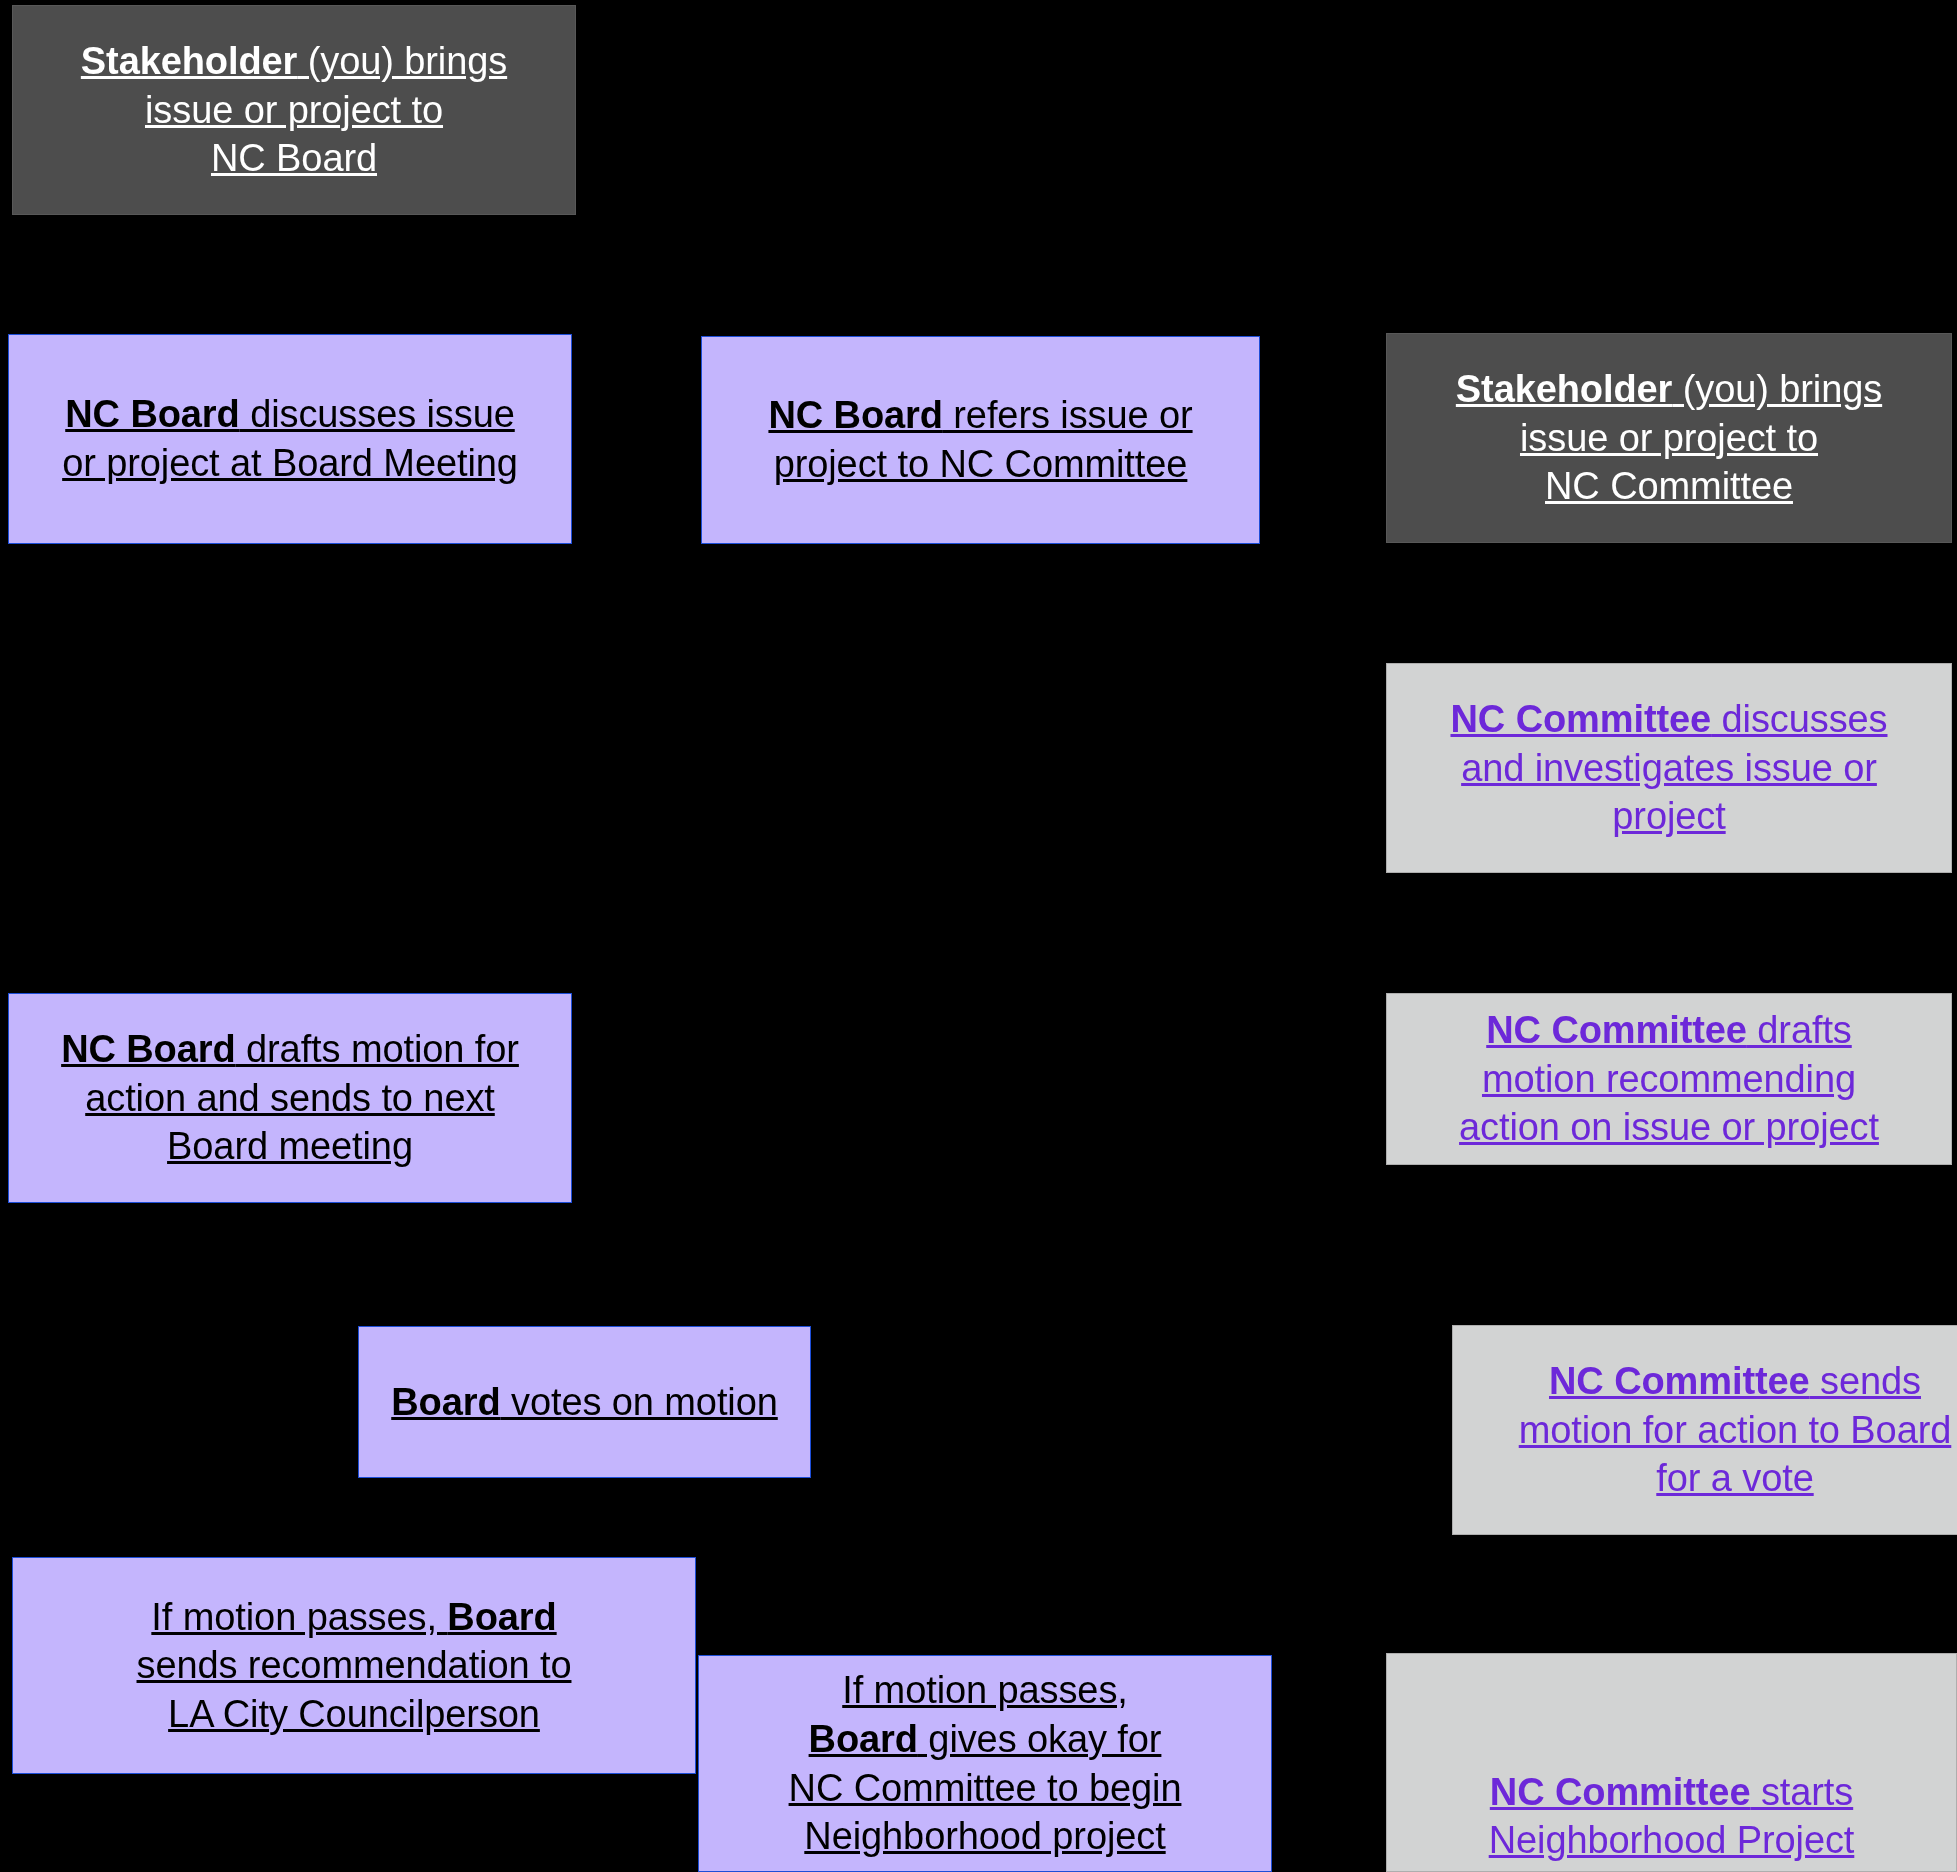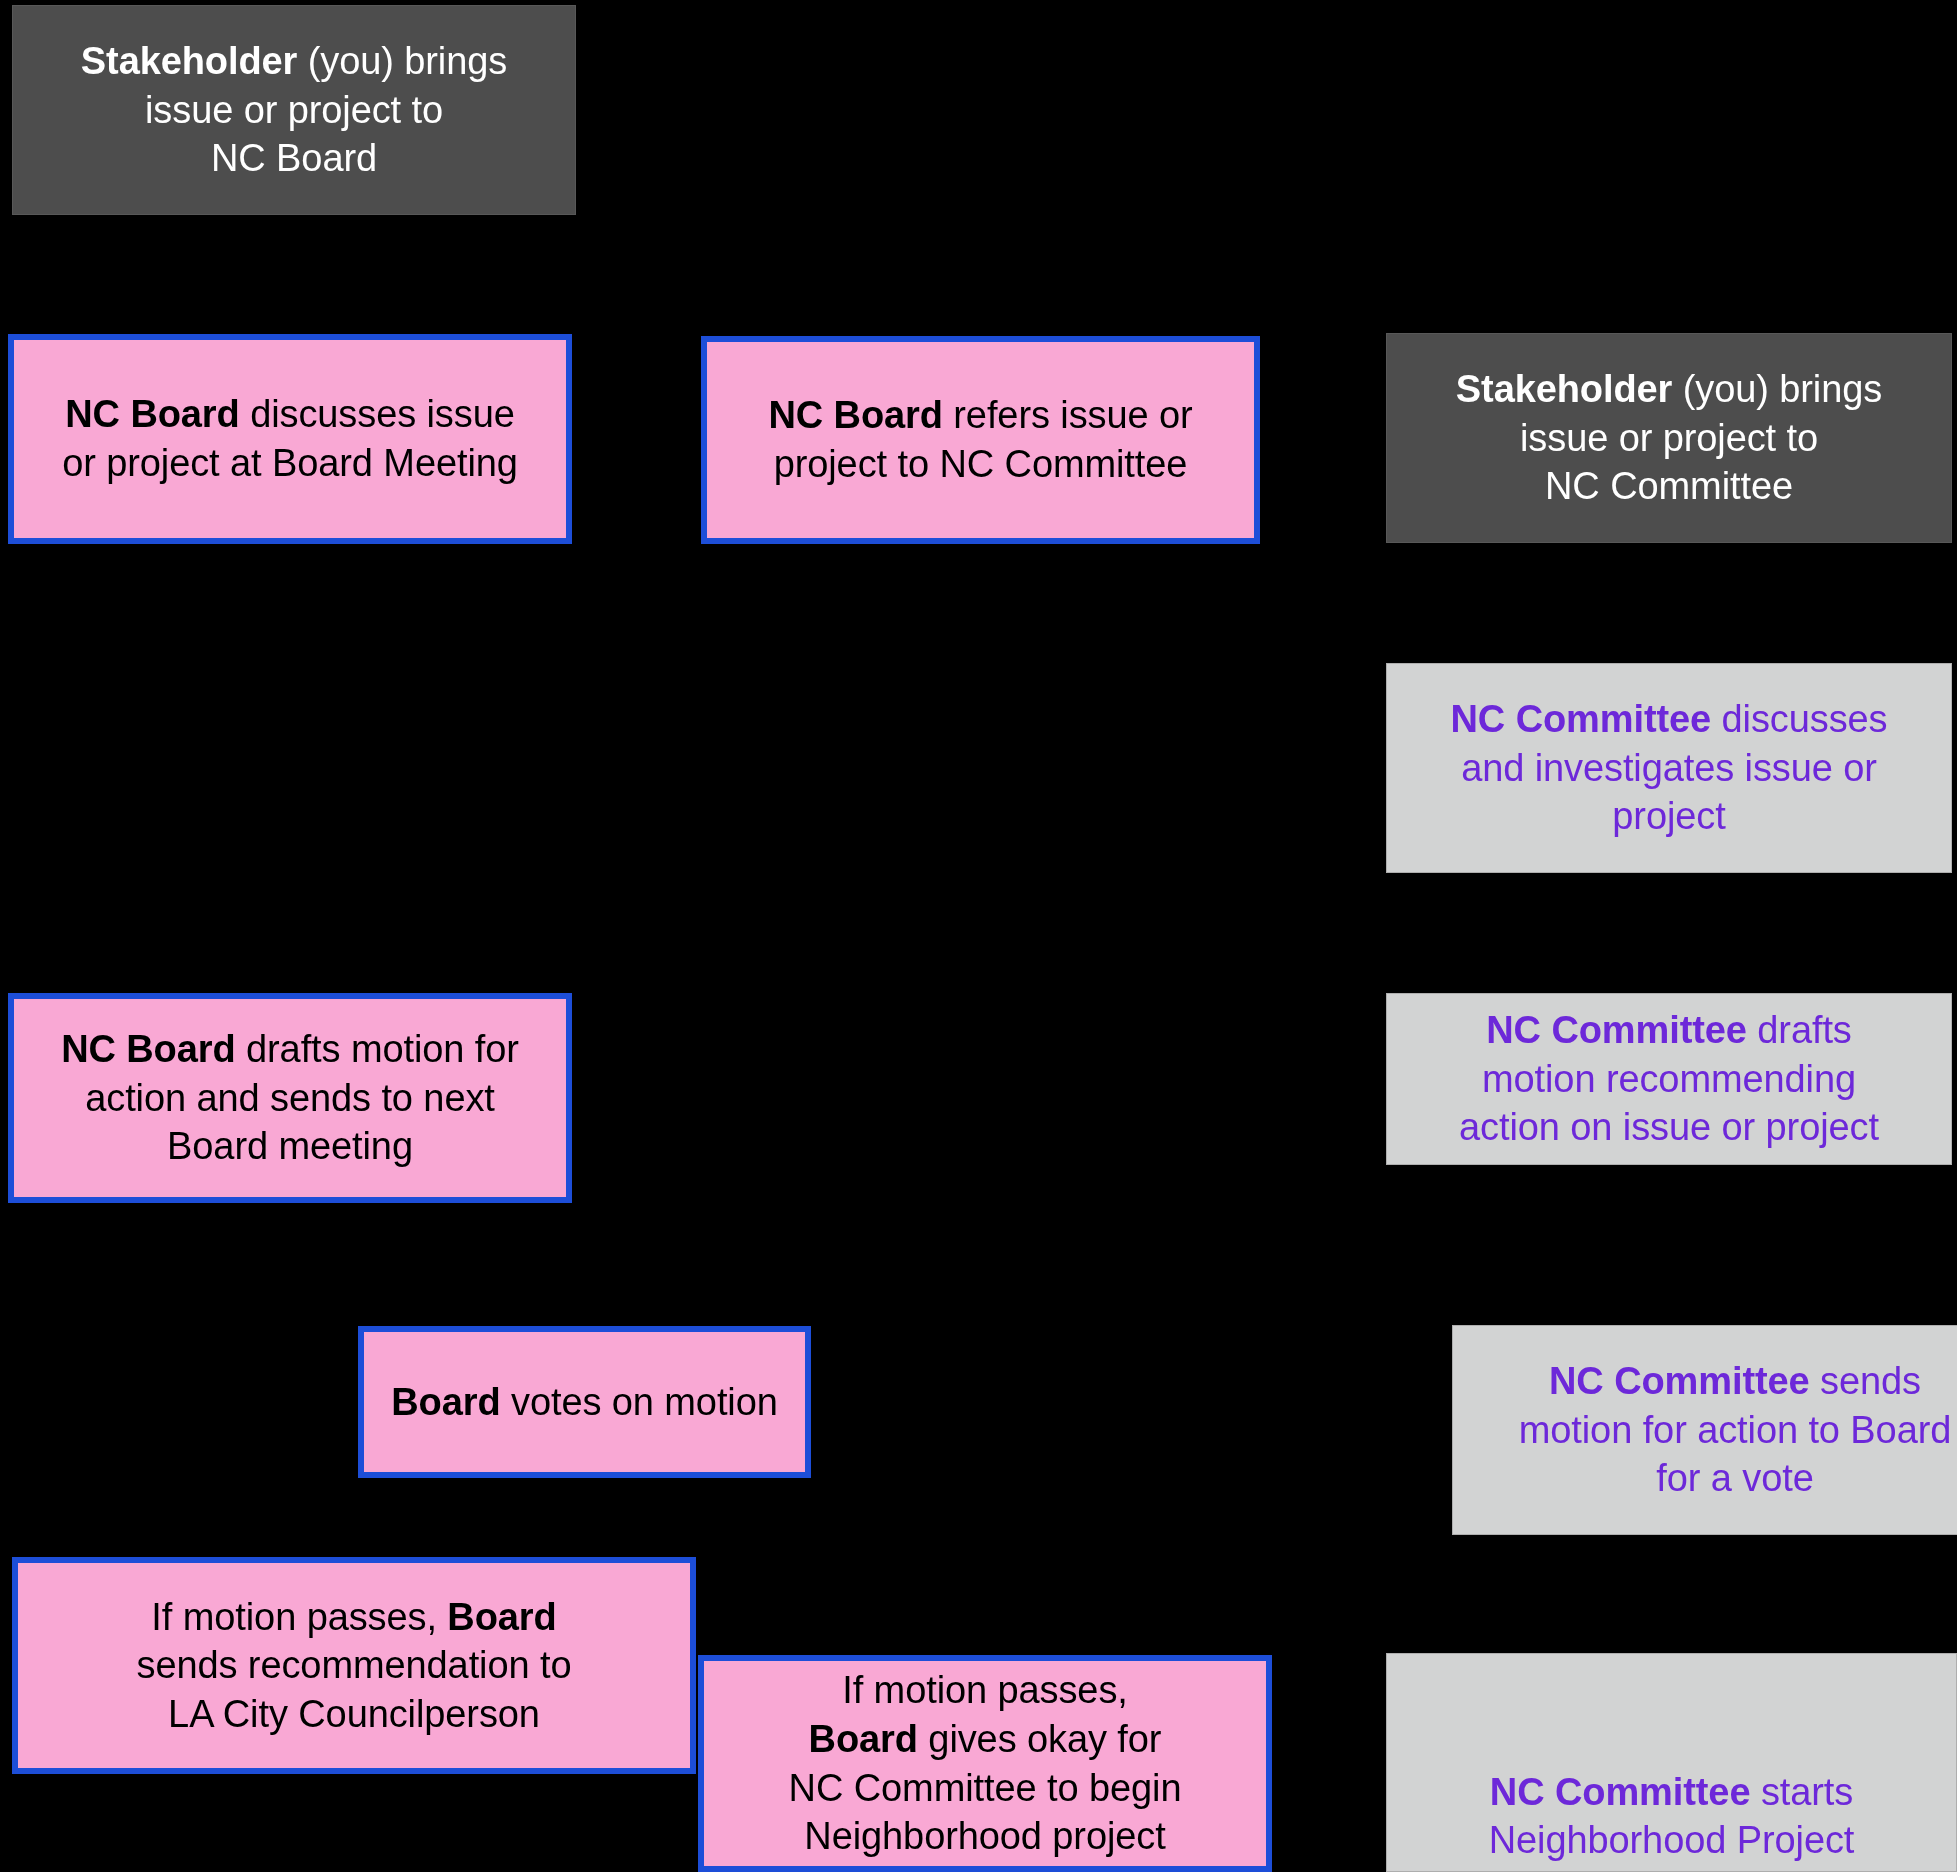--- a/index.html
+++ b/index.html
@@ -25,33 +25,34 @@
     position: absolute;
     box-sizing: border-box;
     display: flex;
     align-items: center;
     justify-content: center;
     text-align: center;
     font-size: 38px;
     line-height: 1.28;
     padding: 6px 14px;
     letter-spacing: -0.1px;
+    text-decoration: underline;
   }
   .node .txt { display: block; width: 100%; }
   .node b { font-weight: bold; }
 
   .dark {
     background: #4d4d4d;
     color: #ffffff;
     border: 1px solid #585858;
   }
   .white {
-    background: #f9a8d4;
+    background: #c4b5fd;
     color: #000000;
-    border: 6px solid #1d4ed8;
+    border: 1px solid #1d4ed8;
   }
   .grey {
     background: #d2d3d3;
     color: #6d28d9;
     border: 1px solid #aeaeae;
   }
 
   
   #n-stakeholder-board { left: 12px;  top: 5px;    width: 564px;  height: 210px; }
   #n-board-discusses   { left: 8px;   top: 334px;  width: 564px;  height: 210px; }

